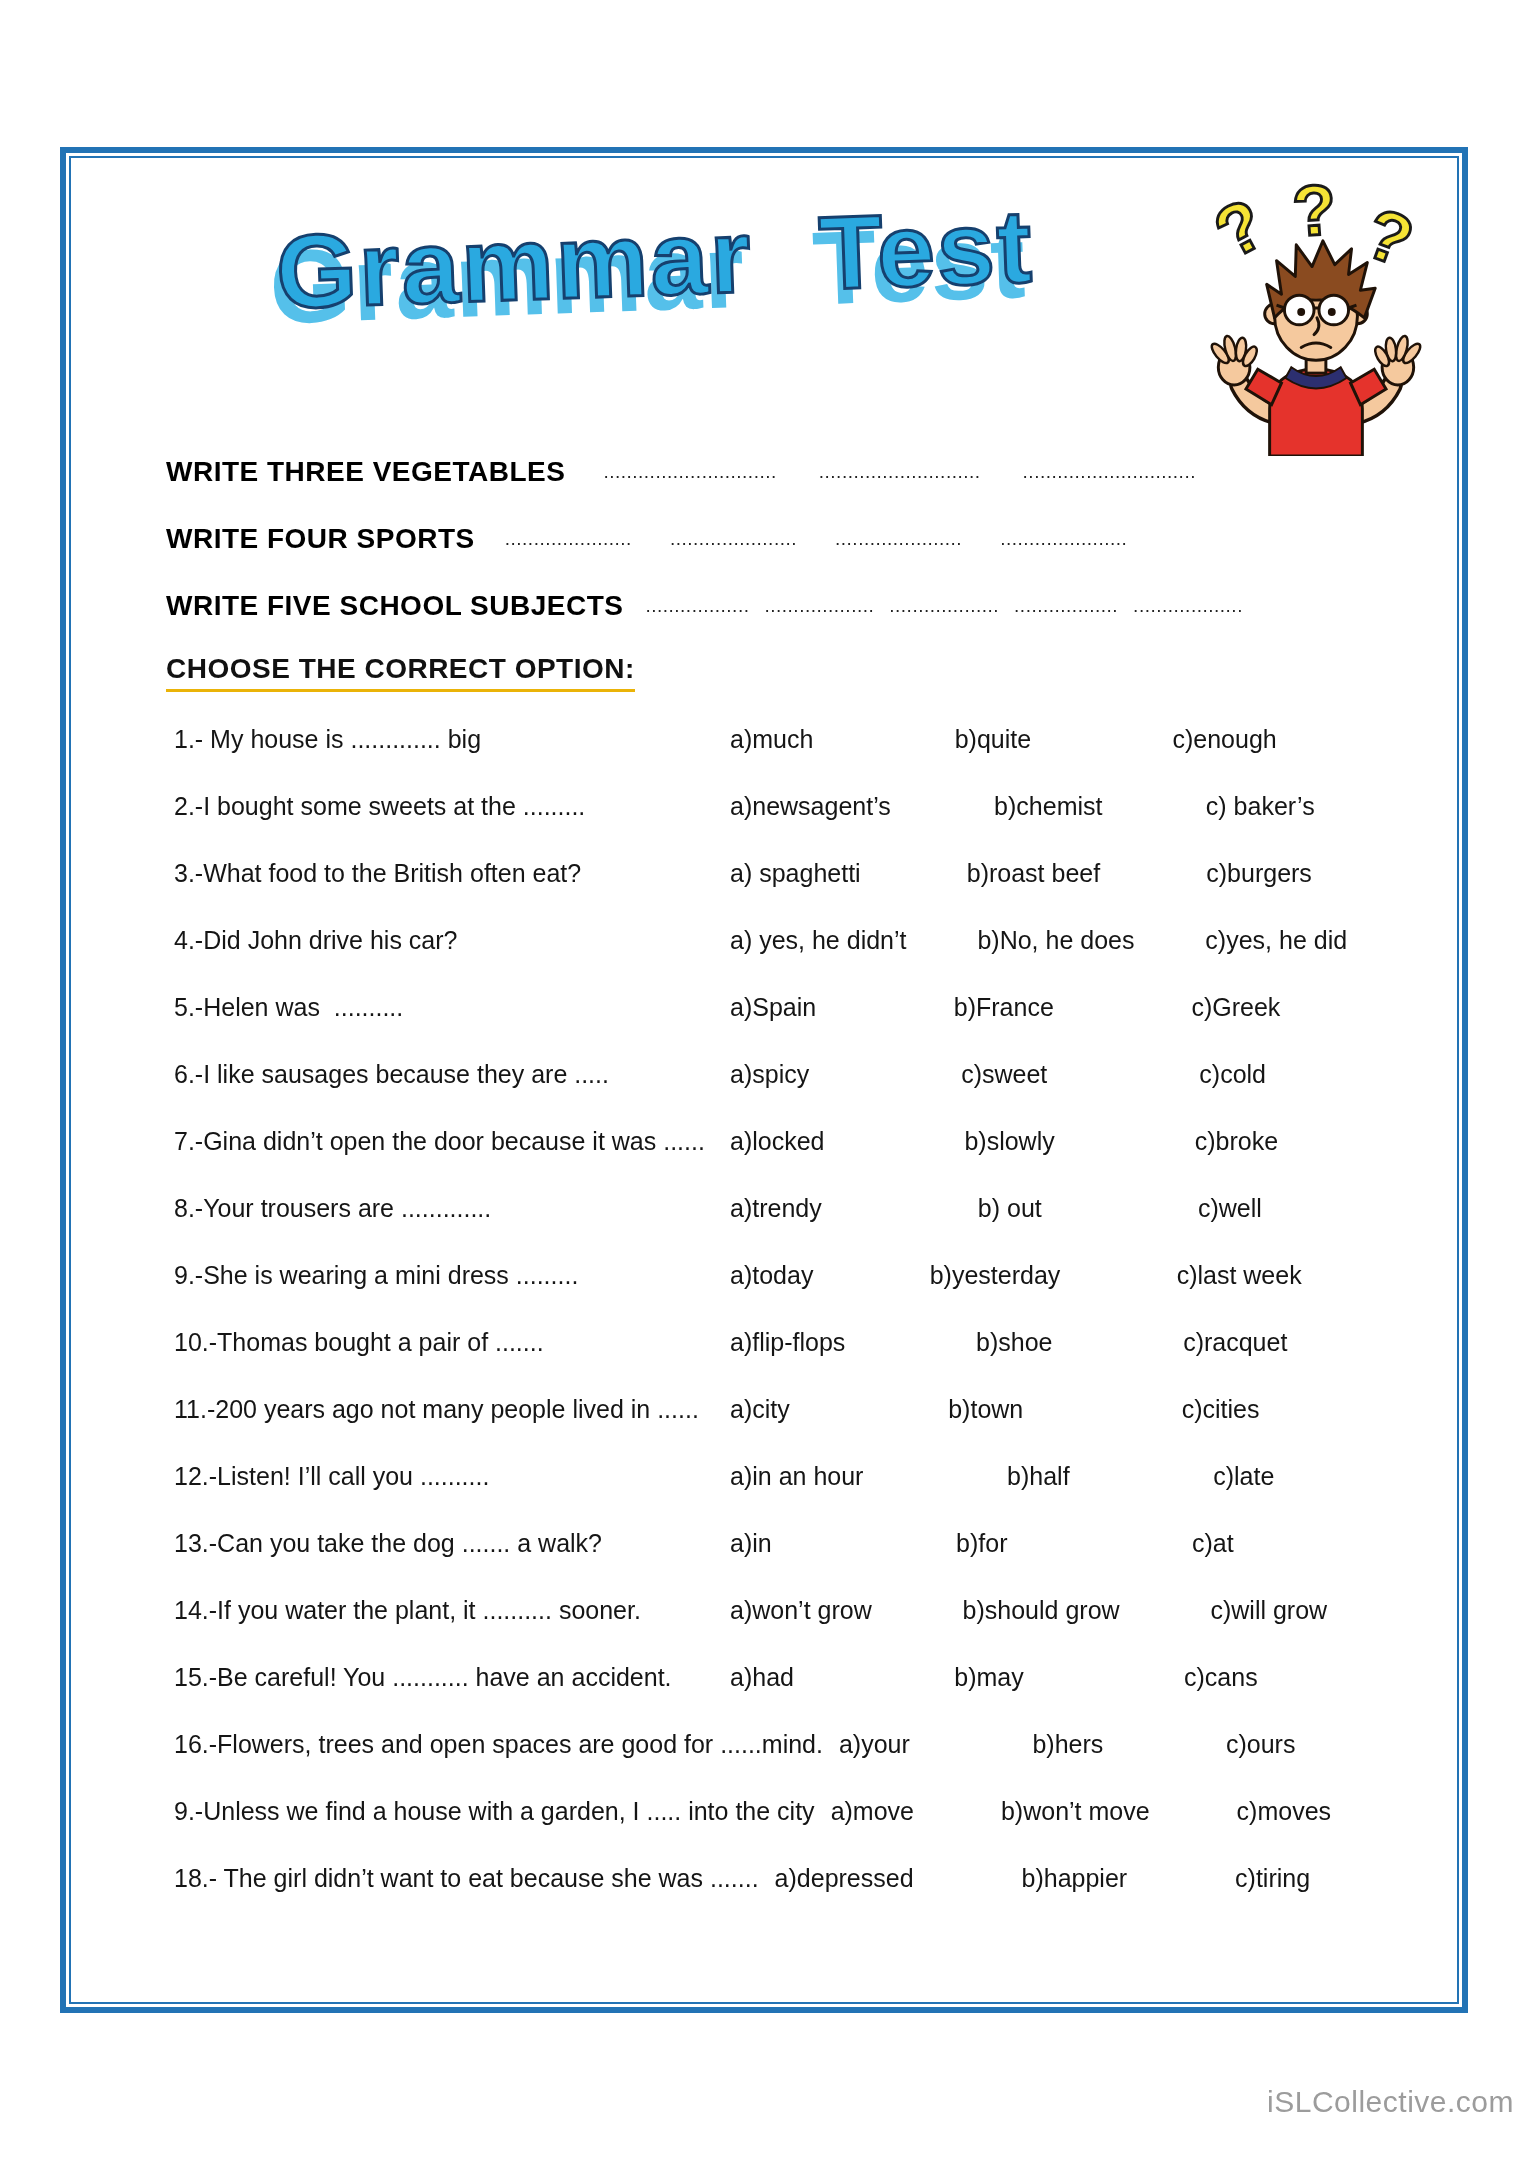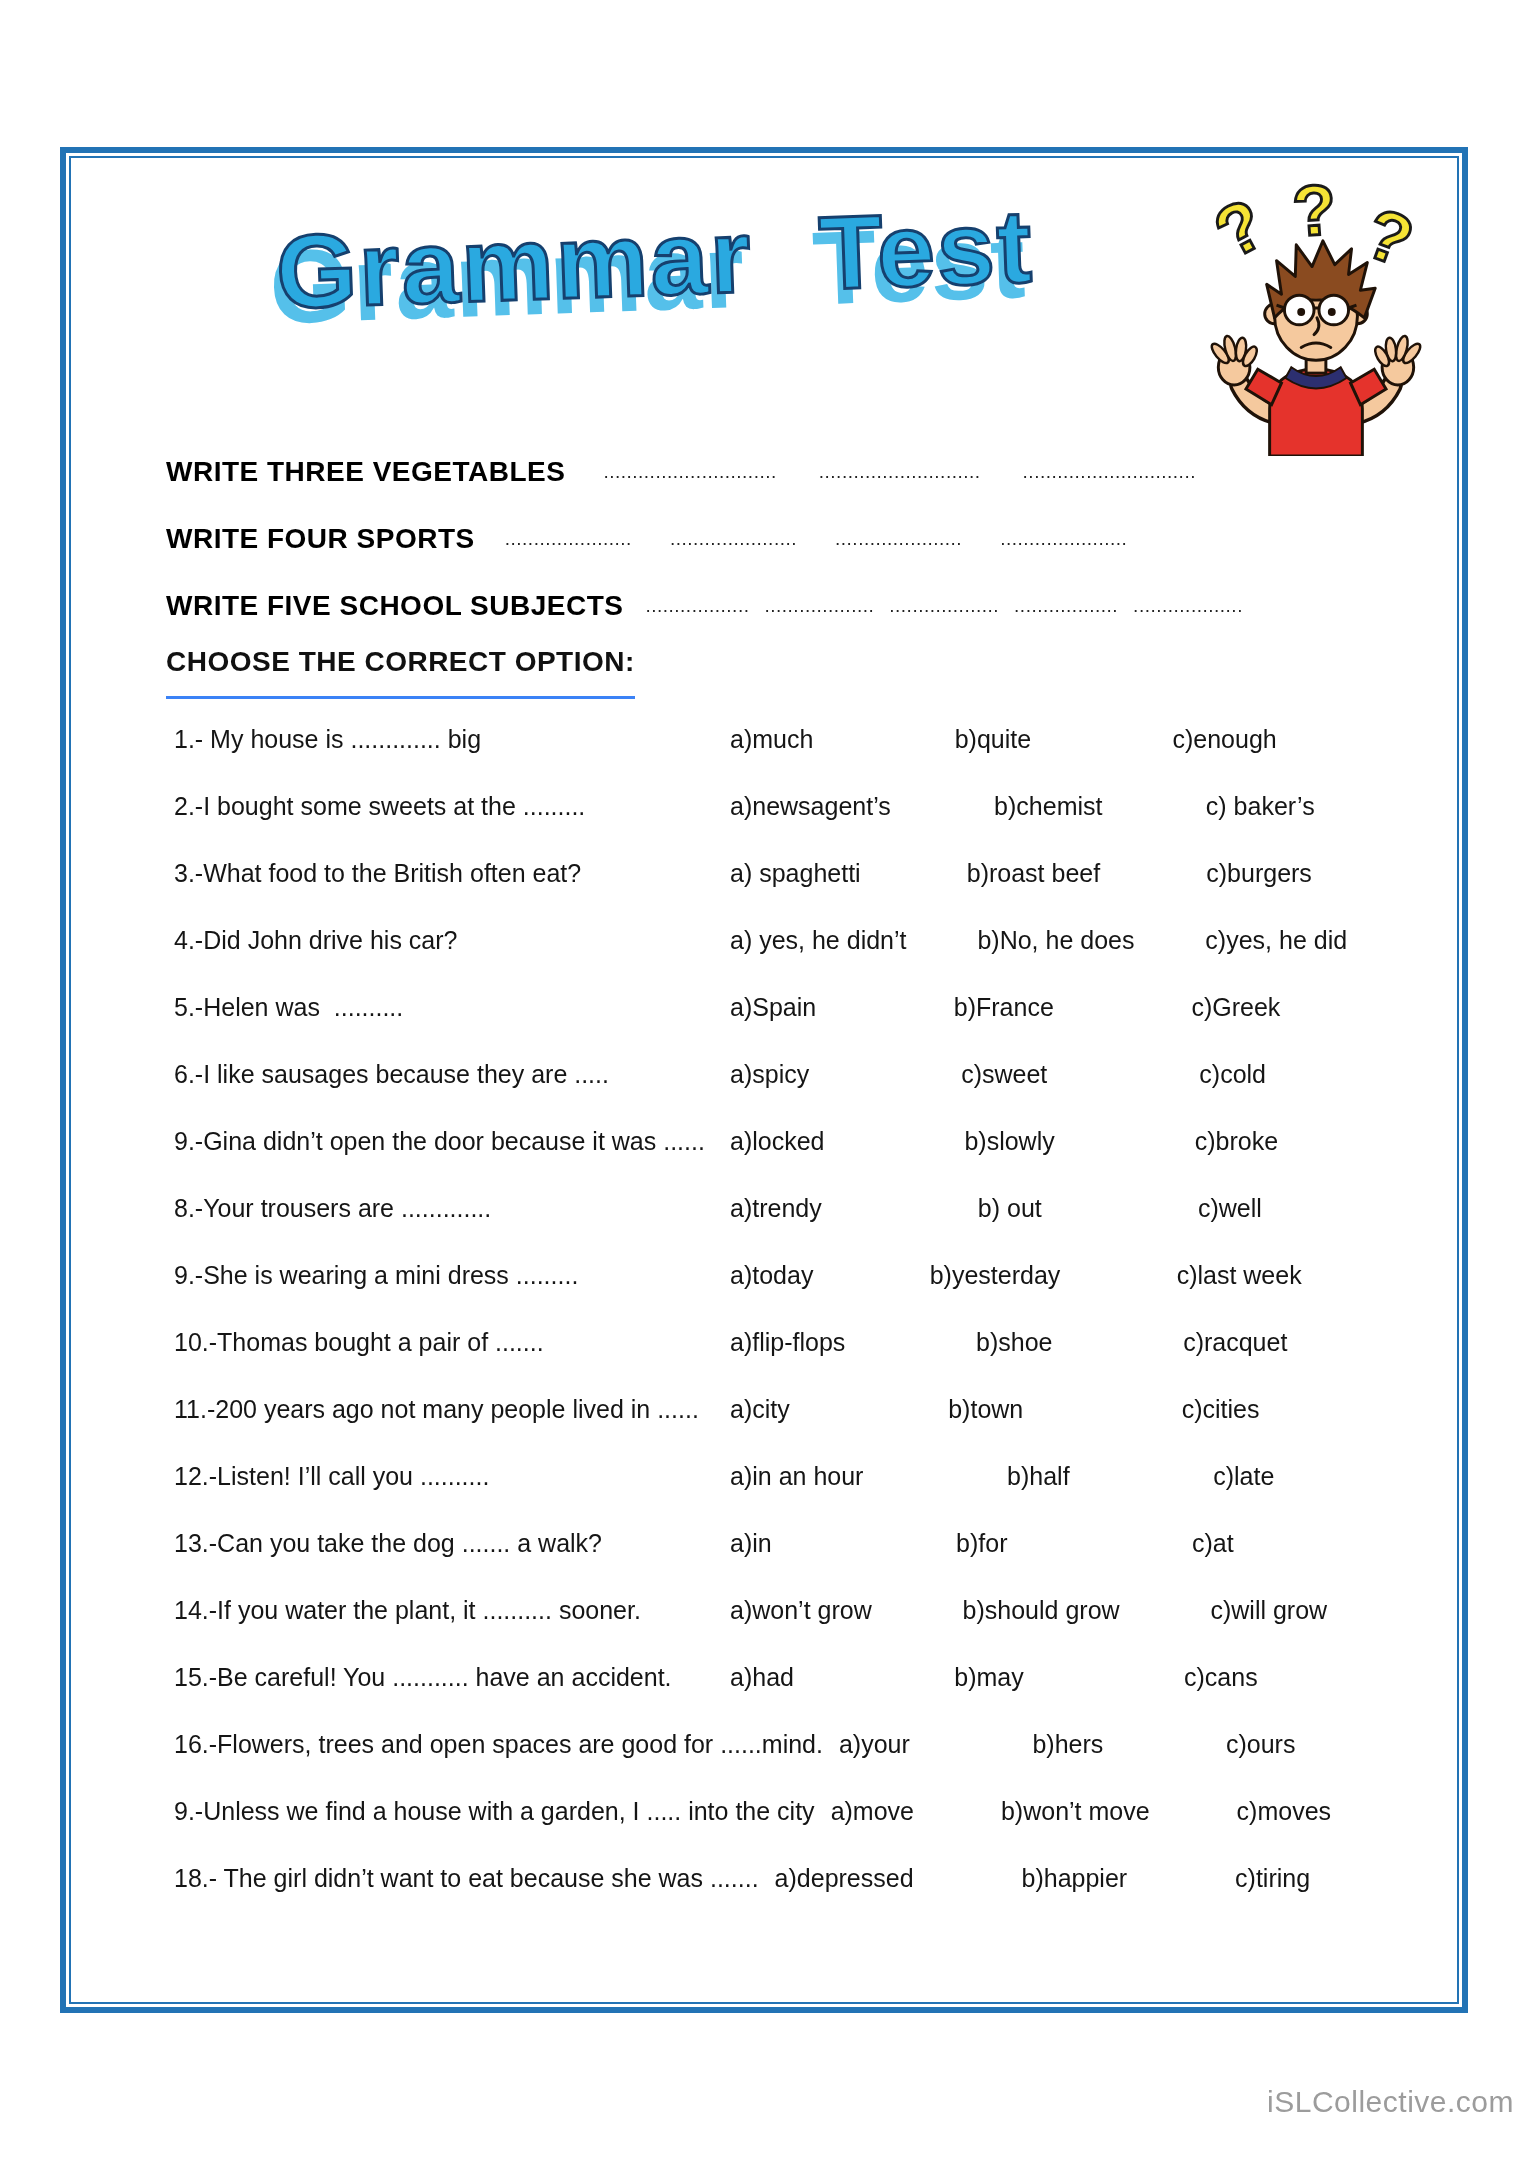--- a/index.html
+++ b/index.html
@@ -32,21 +32,21 @@
   
   .write-row{height:67px;display:flex;align-items:center;}
   .write-label{font-weight:bold;font-size:28px;letter-spacing:.5px;white-space:pre;color:#000000;}
   .blanks{margin-left:38px;display:flex;gap:42px;}
   .write-row:nth-child(2) .blanks{gap:38px;margin-left:30px;}
   .write-row:nth-child(3) .blanks{gap:15px;margin-left:22px;}
   .blank{font-size:19px;letter-spacing:.5px;color:#222;white-space:pre;}
   
   .choose-row{height:67px;display:flex;align-items:center;}
   .choose{font-weight:bold;font-size:28px;letter-spacing:.5px;color:#111;
-          border-bottom:3px solid #3b82f6;padding-bottom:18px;}
+          border-bottom:3px solid #eab308;padding-bottom:4px;}
   
   .q-row{height:67px;display:flex;align-items:center;}
   .q-text{font-size:25px;white-space:pre;min-width:540px;margin-left:8px;}
   .q-opt{font-size:25px;white-space:pre;flex:1 1 auto;margin-left:16px;}
   
   .footer{
     position:absolute;right:18px;top:2085px;
     font-size:30px;color:#9c9c9c;letter-spacing:.5px;
   }
 </style>
@@ -188,21 +188,21 @@
   </div>
 
   <div class="q-row">
     <span class="q-text">6.-I like sausages because they are .....</span>
     <span class="q-opt">a)spicy</span>
     <span class="q-opt">c)sweet</span>
     <span class="q-opt">c)cold</span>
   </div>
 
   <div class="q-row">
-    <span class="q-text">9.-Gina didn’t open the door because it was ......</span>
+    <span class="q-text">7.-Gina didn’t open the door because it was ......</span>
     <span class="q-opt">a)locked</span>
     <span class="q-opt">b)slowly</span>
     <span class="q-opt">c)broke</span>
   </div>
 
   <div class="q-row">
     <span class="q-text">8.-Your trousers are .............</span>
     <span class="q-opt">a)trendy</span>
     <span class="q-opt">b) out</span>
     <span class="q-opt">c)well</span>

